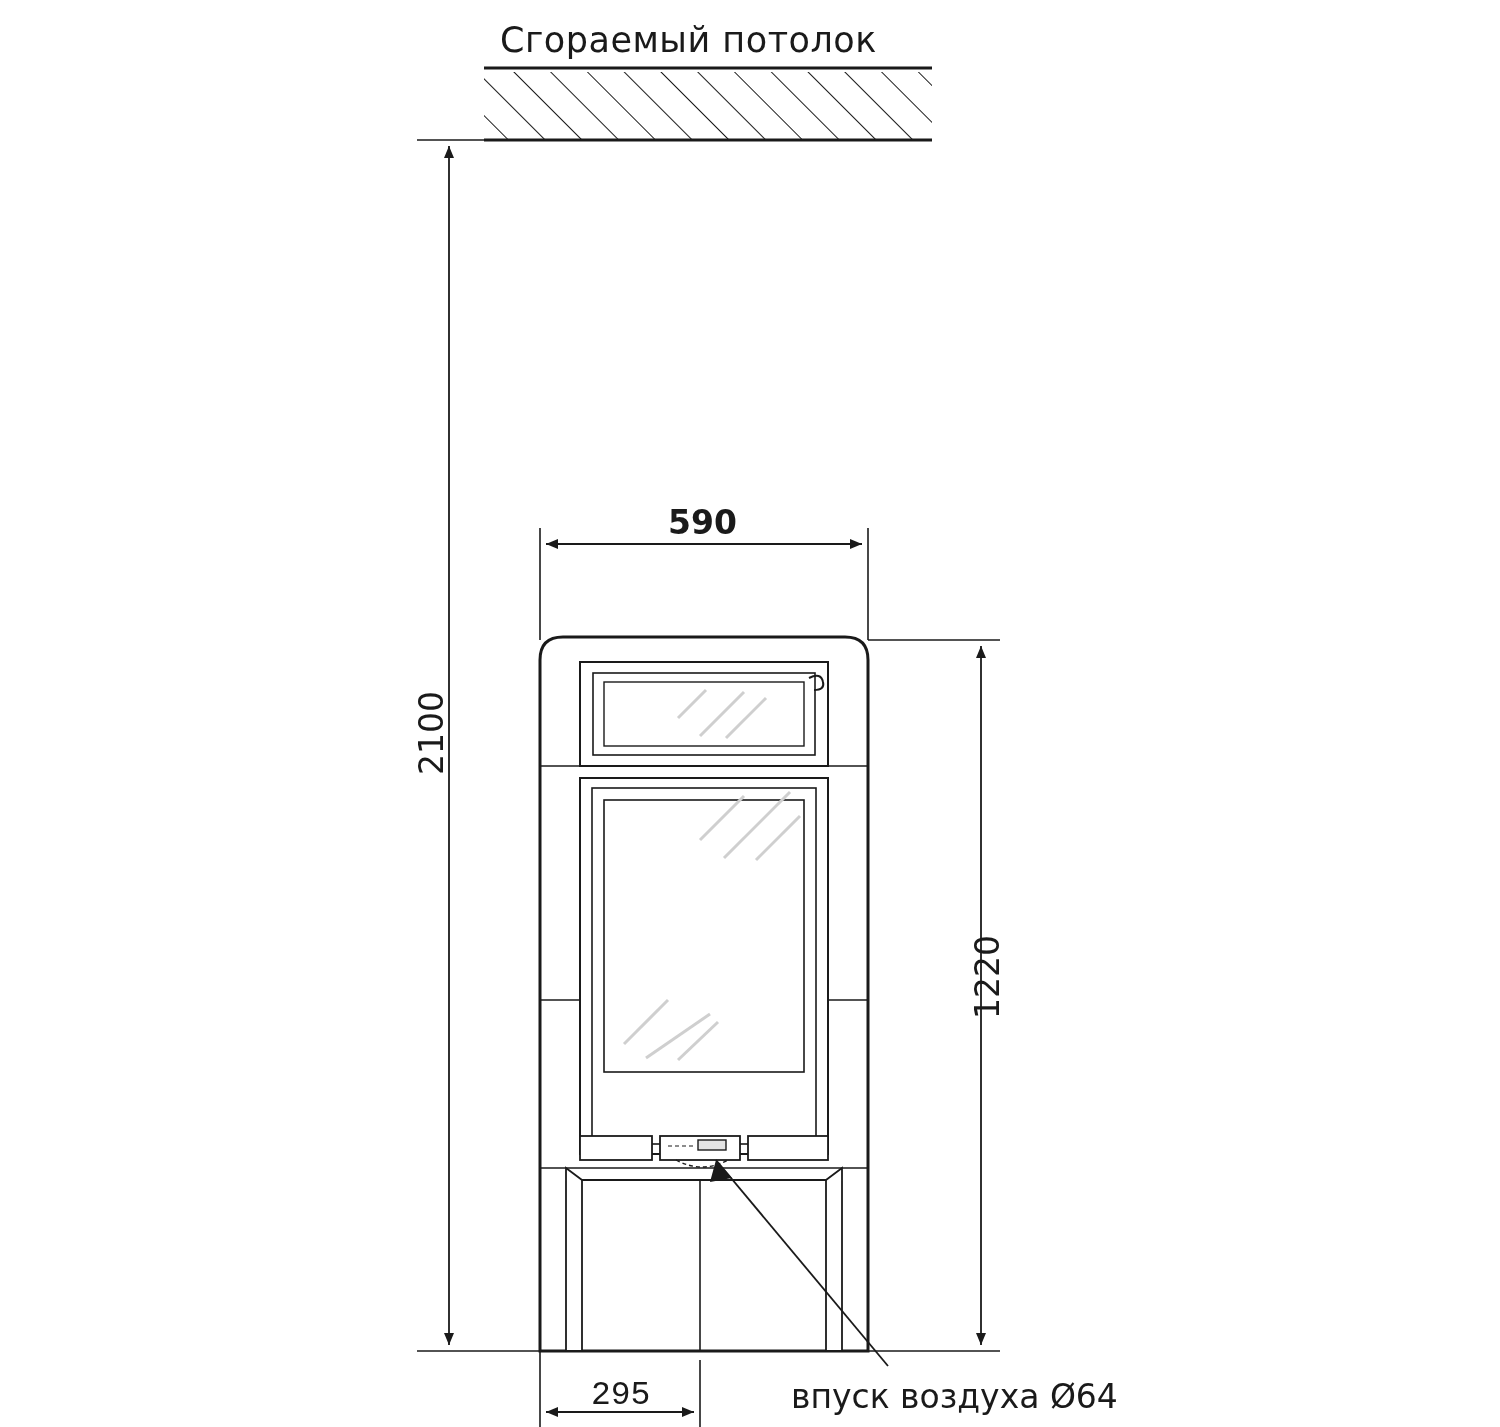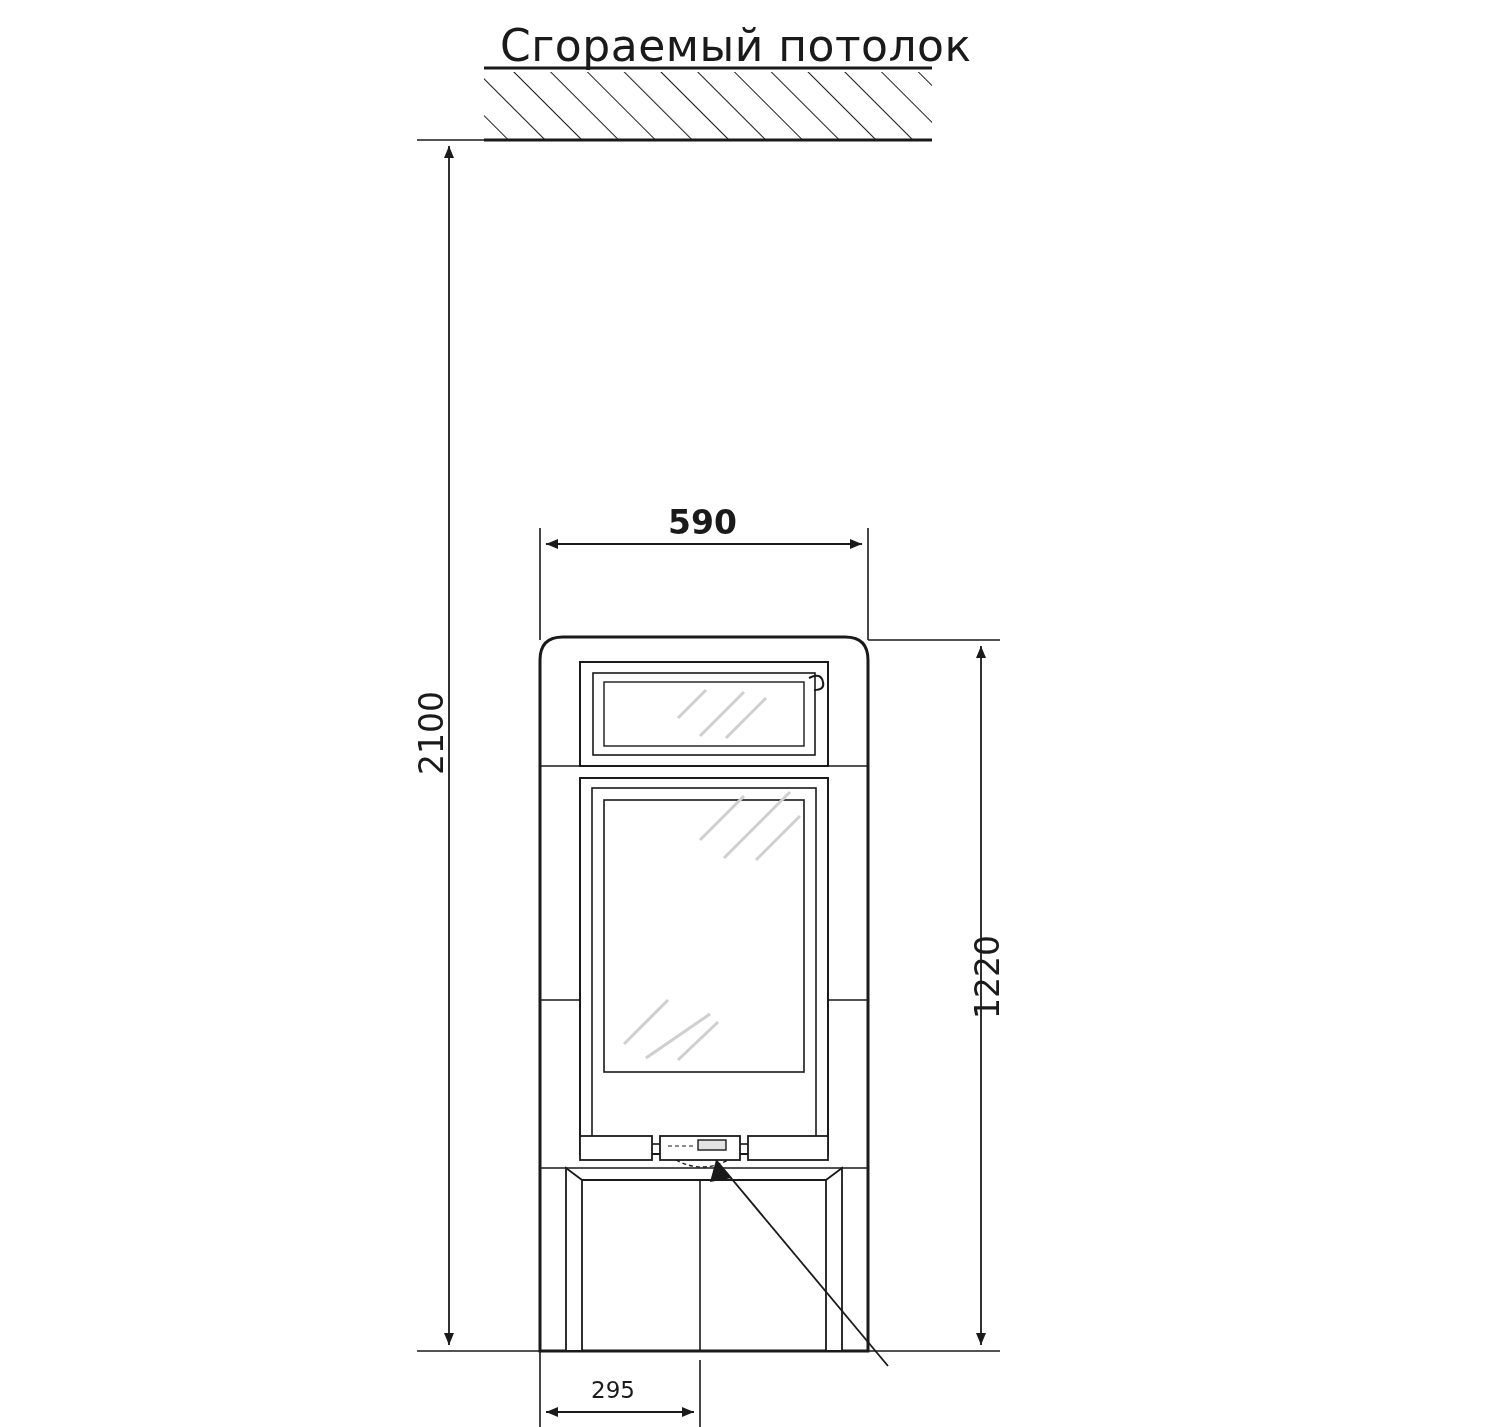--- a/index.html
+++ b/index.html
@@ -24,21 +24,21 @@
     width: 1500px;
     height: 1427px;
   }
   .lbl {
     position: absolute;
     color: #1a1a1a;
     white-space: nowrap;
     font-family: "DejaVu Sans", "Liberation Sans", sans-serif;
   }
   .lbl-ceiling {
-    font-size: 44px;
+    font-size: 35px;
     left: 500px;
     top: 20px;
     letter-spacing: 0.5px;
     text-align: center;
   }
   .lbl-590 {
     font-size: 33px;
     left: 668px;
     top: 503px;
     font-weight: bold;
@@ -49,23 +49,24 @@
     transform-origin: left top;
     transform: translate(412px, 775px) rotate(-90deg);
   }
   .lbl-1220 {
     font-size: 33px;
     left: 0; top: 0;
     transform-origin: left top;
     transform: translate(968px, 1019px) rotate(-90deg);
   }
   .lbl-295 {
-    font-size: 23px;
+    font-size: 33px;
     left: 591px;
     top: 1377px;
+    font-family: Liberation Mono, monospace;
   }
   .lbl-inlet {
     font-size: 33px;
     left: 791px;
     top: 1377px;
   }
 </style>
 </head>
 <body>
 
@@ -163,14 +164,15 @@
       <line x1="888" y1="1366" x2="716" y2="1160" stroke="#1a1a1a" stroke-width="1.8"></line>
       <path d="M716,1160 L732,1178 L710,1182 Z" fill="#1a1a1a"></path>
     </g>
   </svg>
 
   <div class="lbl lbl-ceiling">Сгораемый потолок</div>
   <div class="lbl lbl-590">590</div>
   <div class="lbl lbl-2100">2100</div>
   <div class="lbl lbl-1220">1220</div>
   <div class="lbl lbl-295">295</div>
+  <div class="lbl lbl-inlet">впуск воздуха Ø64</div>
 
 </div>
 
 </body></html>

